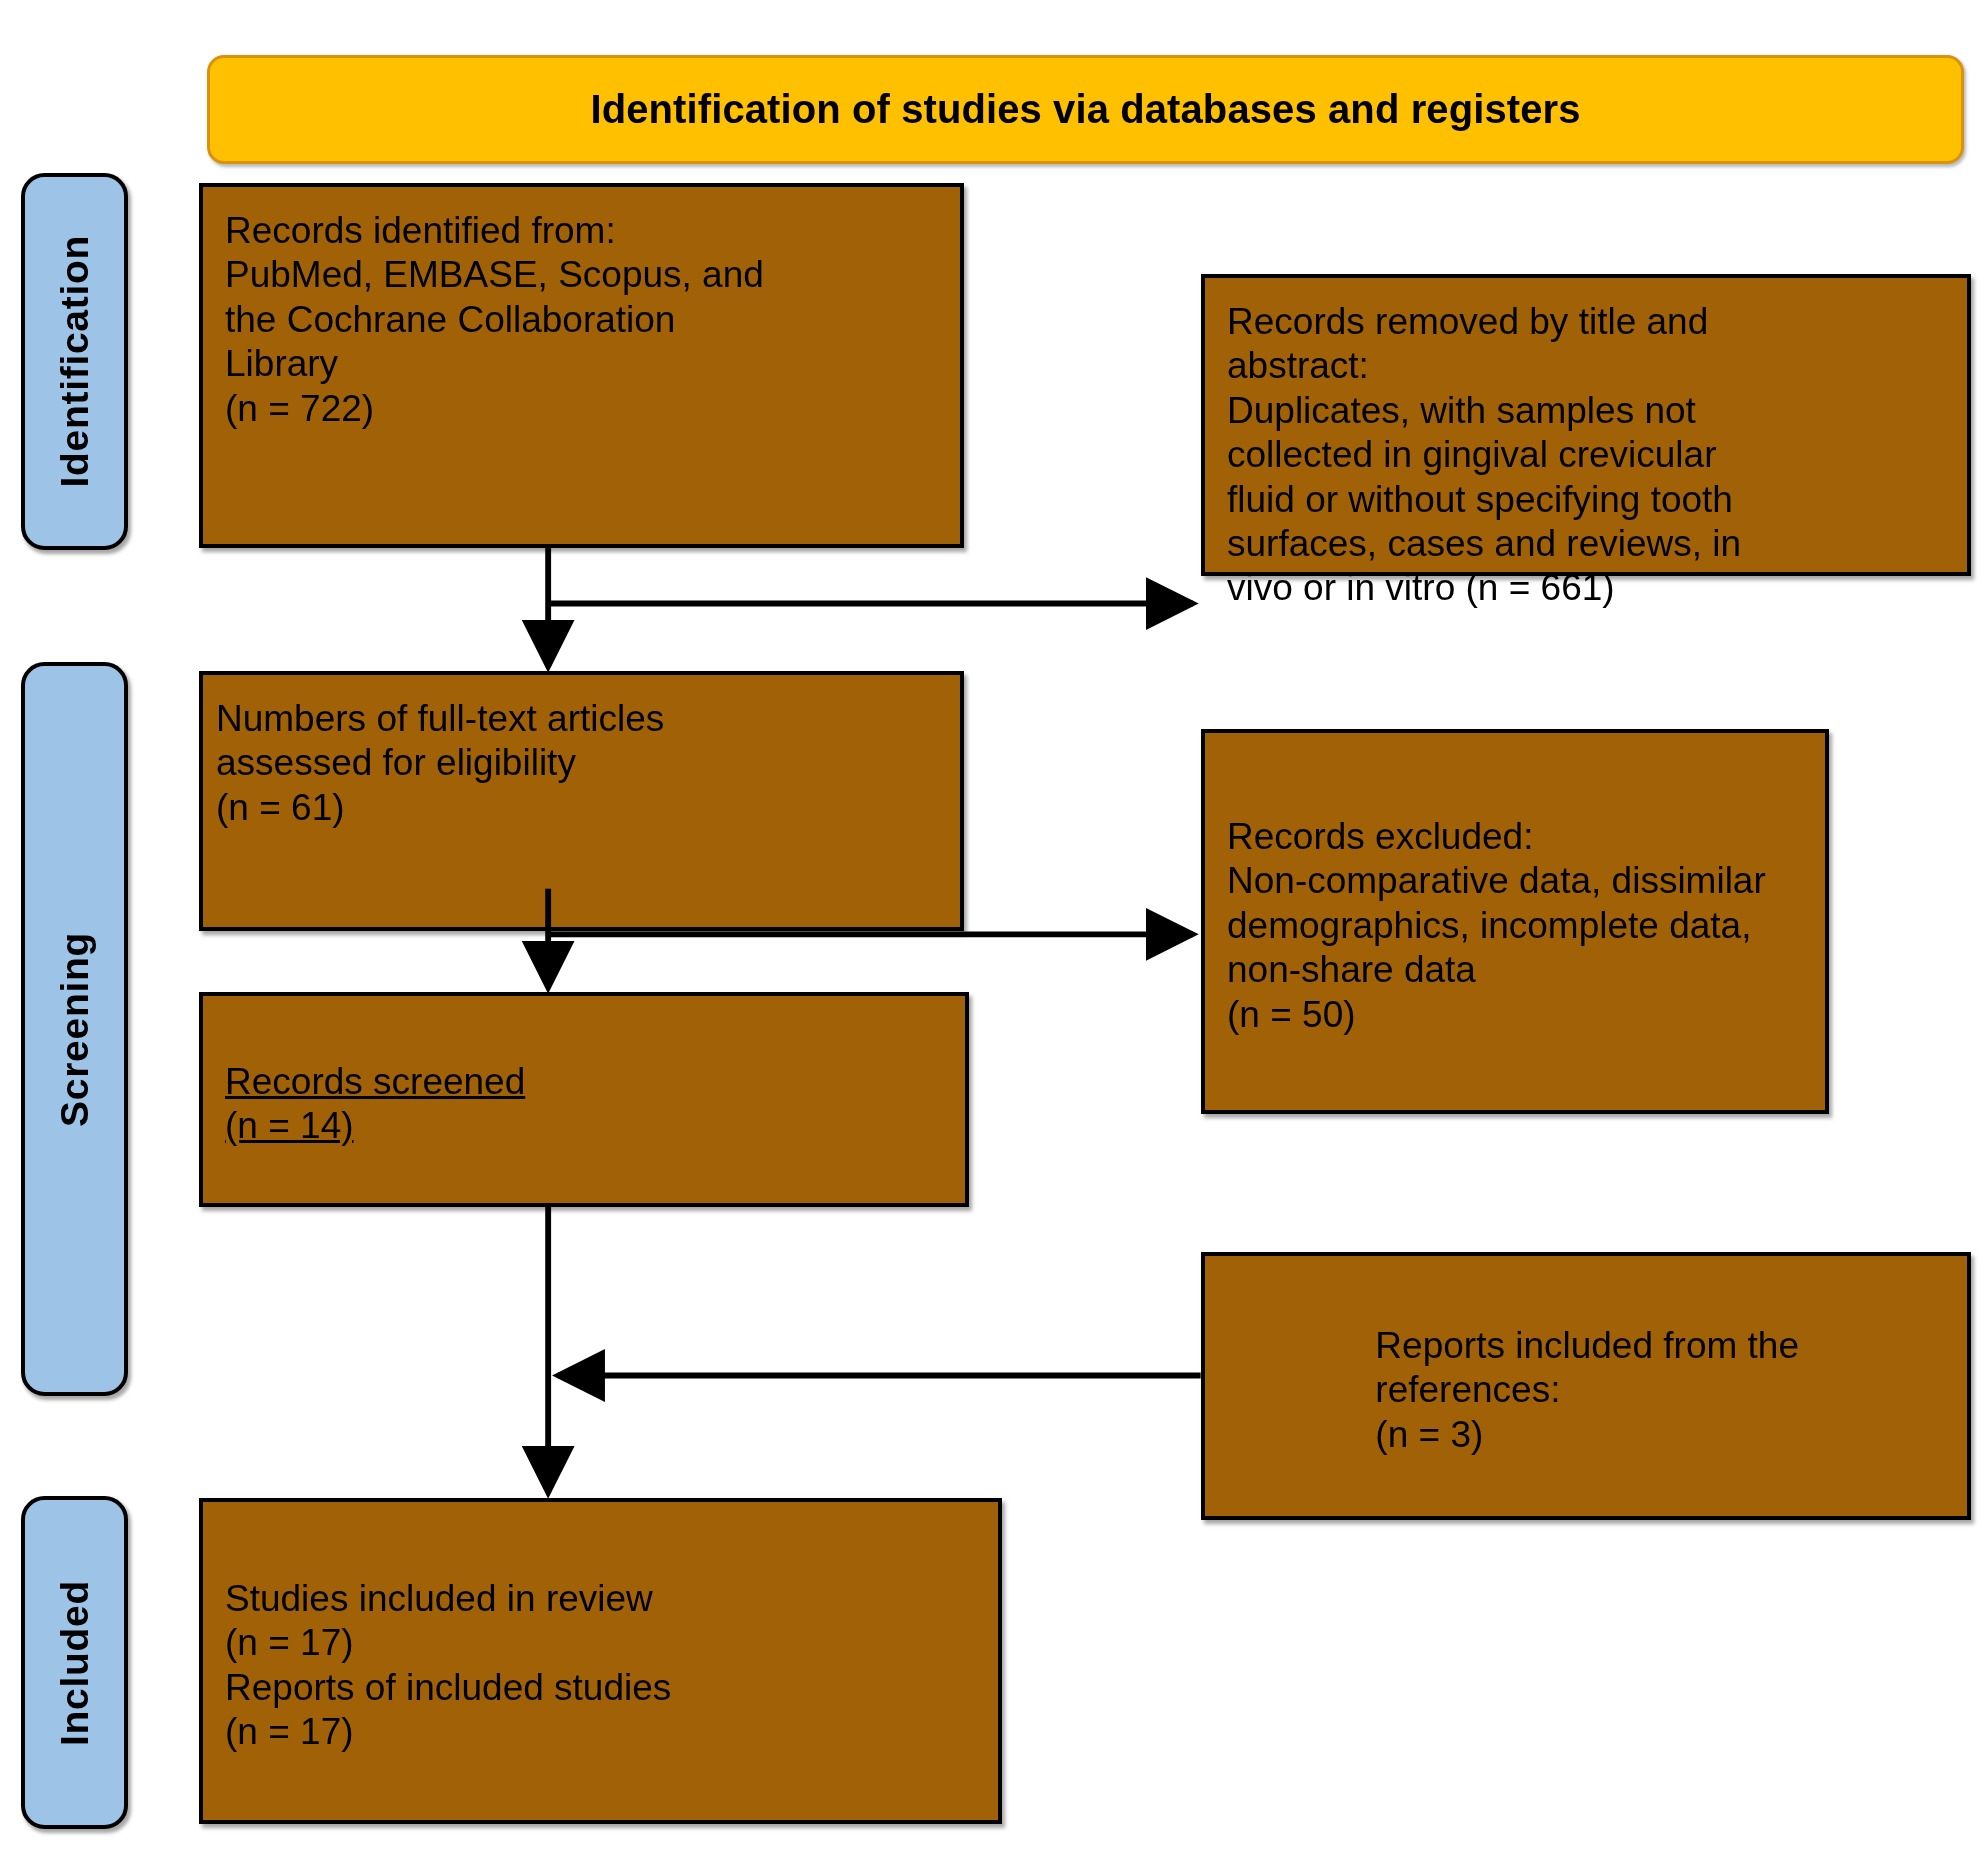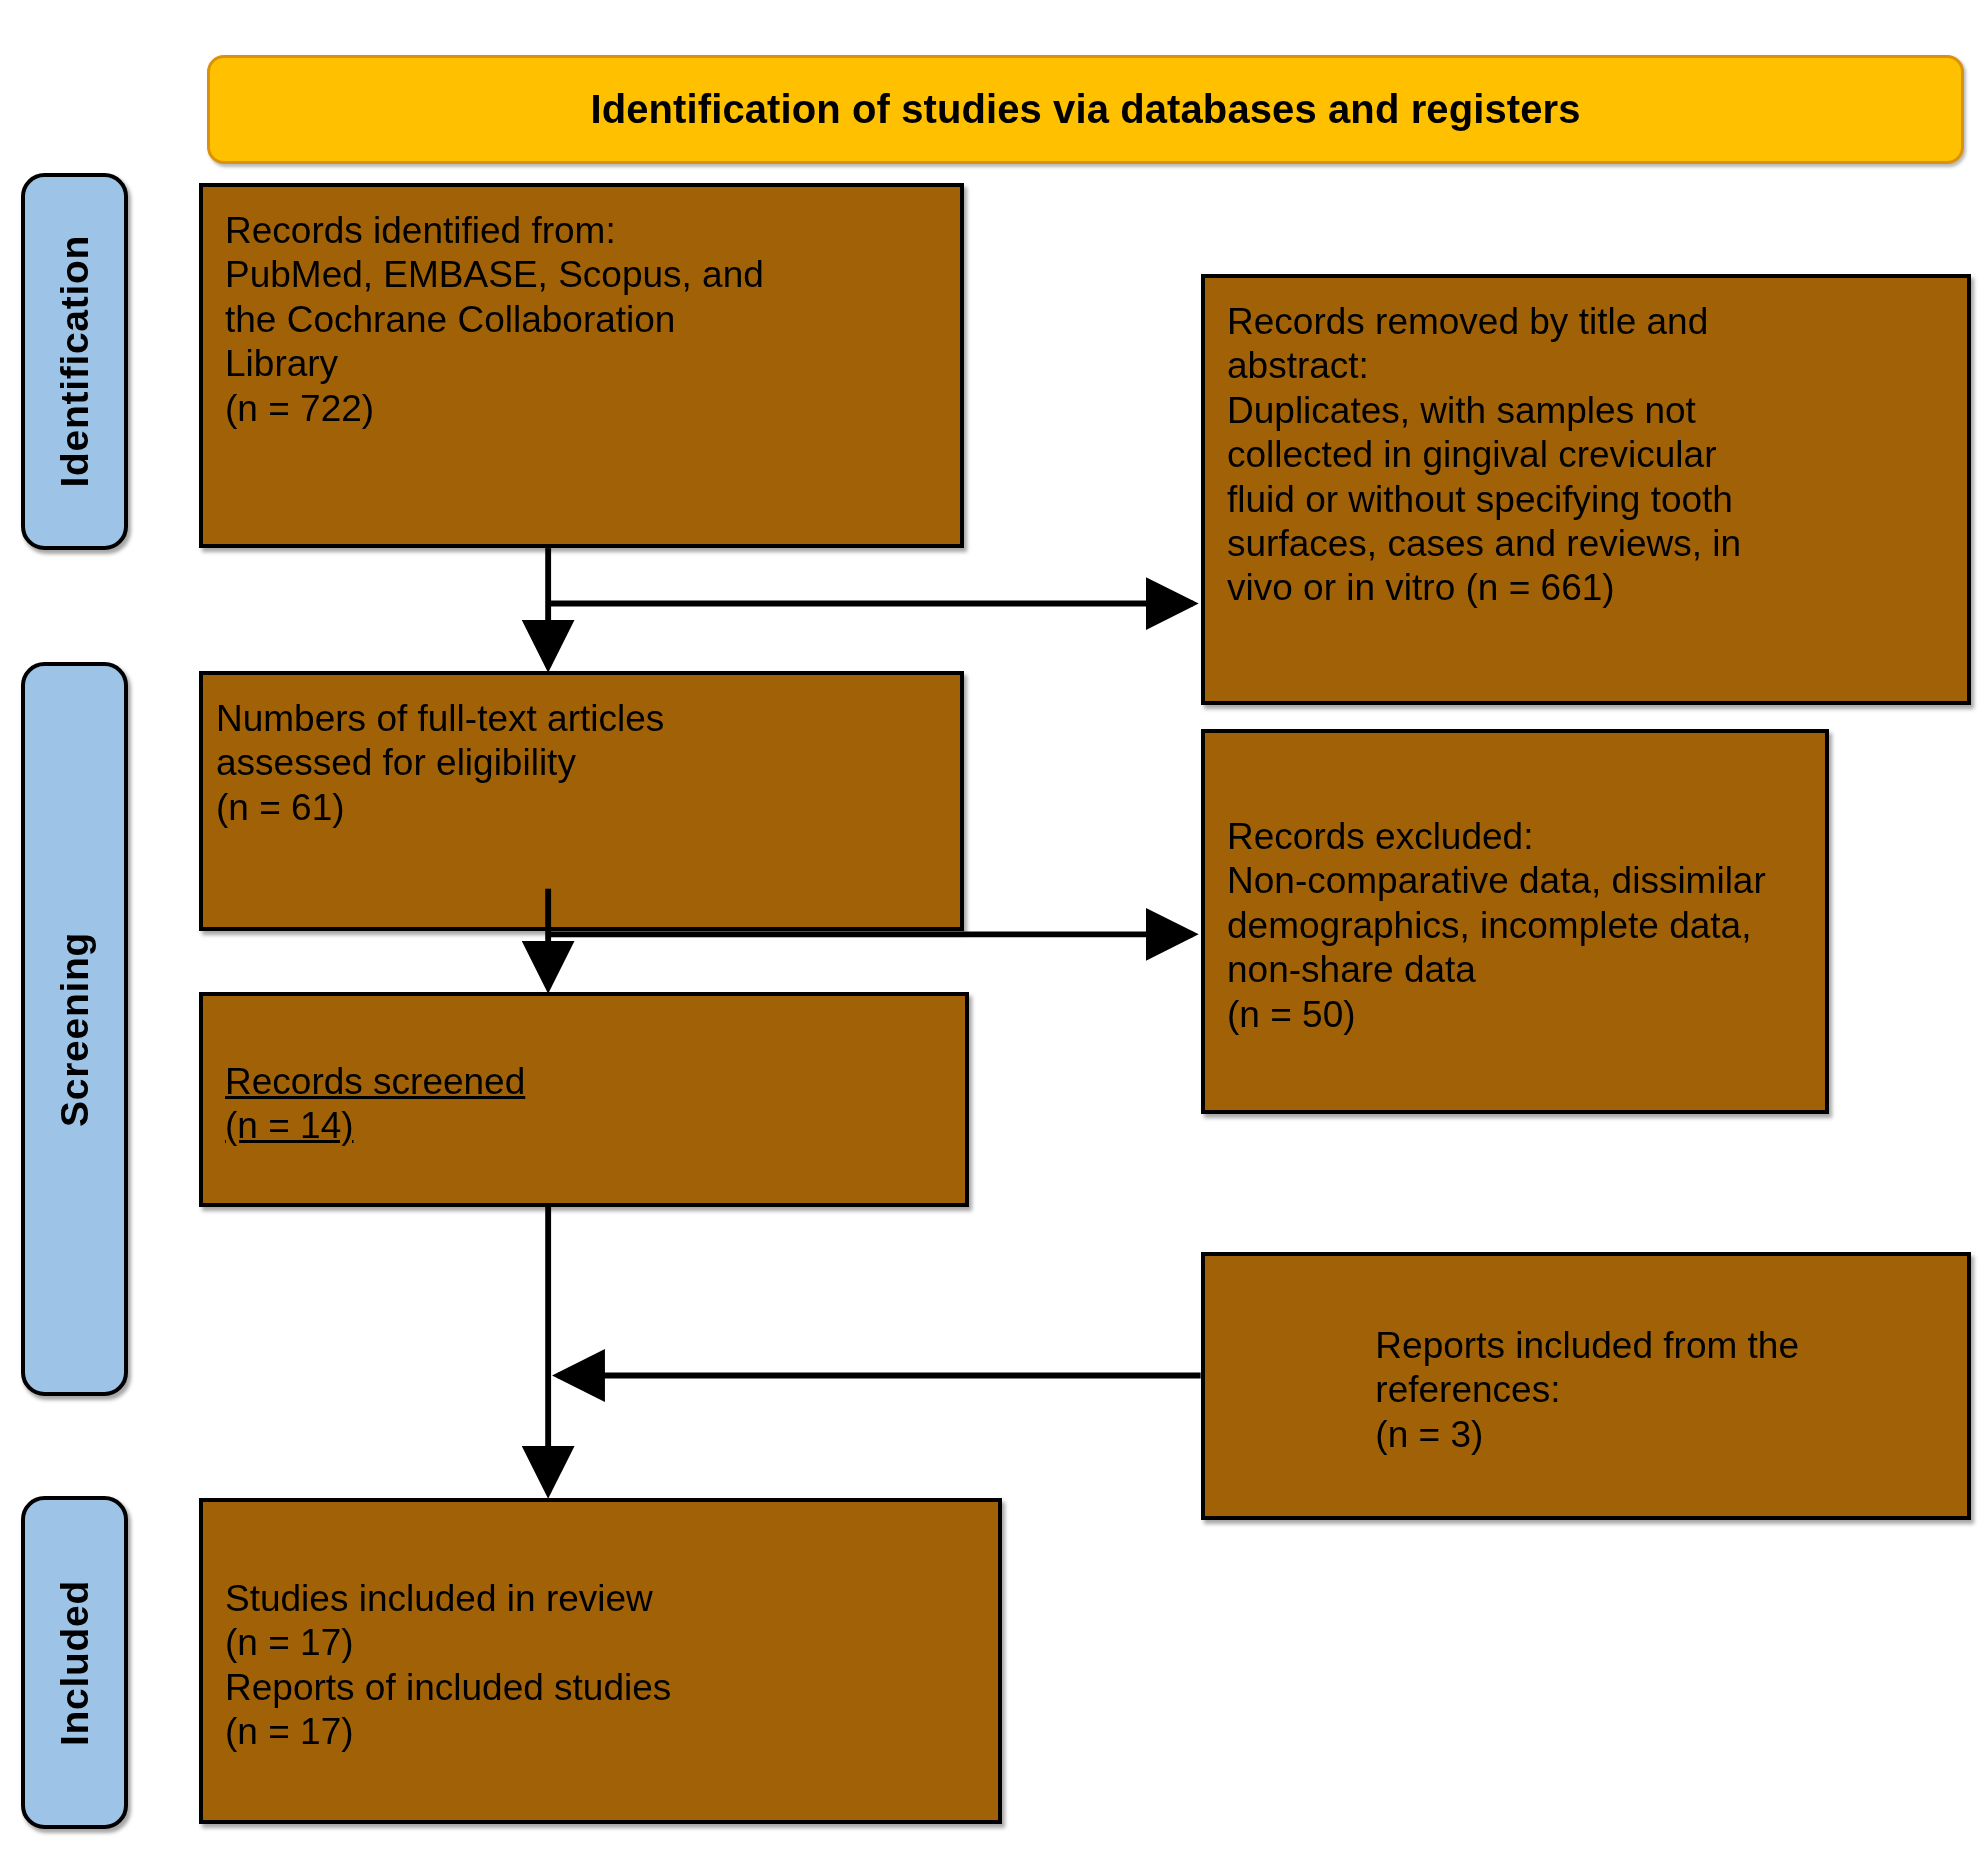--- a/index.html
+++ b/index.html
@@ -84,21 +84,21 @@
 
   
   .box-identified { left:199px;  top:183px;  width:765px; height:365px; }
   .box-fulltext   { left:199px;  top:671px; width:765px; height:260px;padding-left:13px; }
   .box-screened   { left:199px;  top:992px; width:770px; height:215px;
                     display:flex; align-items:center;text-decoration:underline; }
   .box-included   { left:199px;  top:1498px; width:803px; height:326px;
                     display:flex; align-items:center; }
 
   
-  .box-removed    { left:1201px; top:274px;  width:770px; height:431px; }
+  .box-removed    { left:1201px; top:274px;  width:770px; height:302px; }
   .box-excluded   { left:1201px; top:729px; width:628px; height:385px;
                     display:flex; align-items:center; }
   .box-refs       { left:1201px; top:1252px; width:770px; height:268px;
                     display:flex; align-items:center;justify-content:center; }
 
   
   .wires{
     position:absolute;
     left:0; top:0;
     width:1985px; height:1857px;

